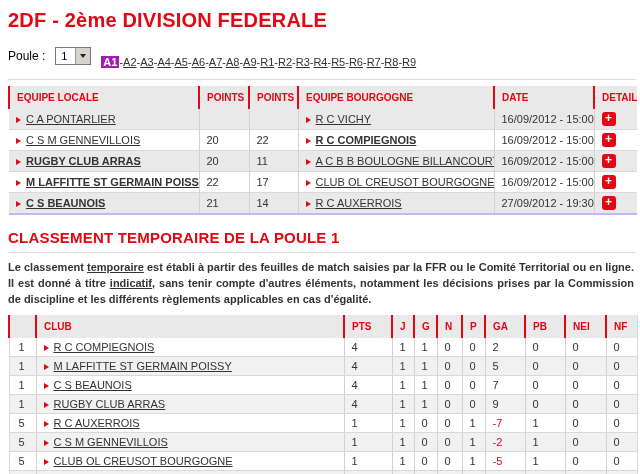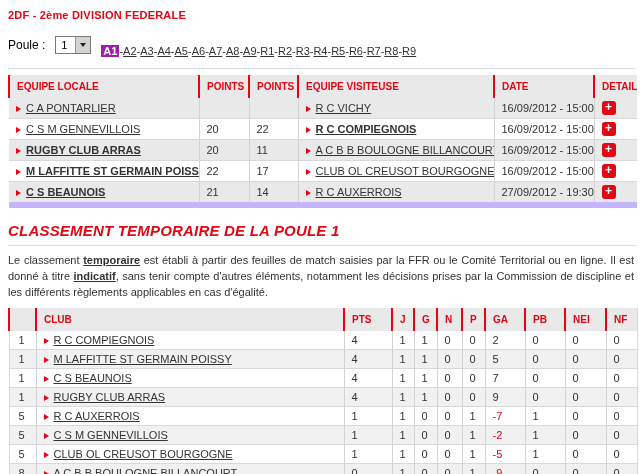--- a/index.html
+++ b/index.html
@@ -1,22 +1,22 @@
 <!DOCTYPE html>
 <html><head>
 <meta charset="utf-8">
 <style>
   * { box-sizing: border-box; margin: 0; padding: 0; }
   html,body { width:640px; height:474px; overflow:hidden; background:#fff;
     font-family:"Liberation Sans", sans-serif; color:#333; }
   .page { padding:6px 4px 0 8px; }
 
   
-  .main-title { color:#e30613; font-size:11px; font-weight:bold; margin:3px 0 11px 0; letter-spacing:0.2px; }
-  .section-title { color:#e30613; font-size:15px; font-weight:bold; margin:14px 0 6px 0; letter-spacing:0.2px;font-style:italic; }
+  .main-title { color:#e30613; font-size:20px; font-weight:bold; margin:3px 0 11px 0; letter-spacing:0.2px; }
+  .section-title { color:#e30613; font-size:15px; font-weight:bold; margin:14px 0 6px 0; letter-spacing:0.2px; }
 
   
   .poule-row { display:flex; align-items:center; gap:10px; margin-bottom:10px; }
   .poule-label { font-size:12px; color:#000; }
   .select-box { display:inline-flex; align-items:stretch; border:1px solid #7a7a7a; background:#fff; height:18px; width:36px; cursor:pointer; }
   .select-value { flex:1; font-size:11px; padding:2px 0 0 5px; color:#000; }
   .select-arrow { width:15px; background:#d6d3ce; border-left:1px solid #9a9a9a; display:flex; align-items:center; justify-content:center; }
   .select-arrow i { width:0; height:0; border-left:3px solid transparent; border-right:3px solid transparent; border-top:4px solid #222; }
   .links-block { font-size:11px; line-height:13px; }
   a.link { color:#333; text-decoration:underline; cursor:pointer; }
@@ -39,24 +39,24 @@
   a.team { color:#333; text-decoration:underline; cursor:pointer; }
   .win { font-weight:bold; }
   .tri { display:inline-block; width:0; height:0; border-top:3.5px solid transparent; border-bottom:3.5px solid transparent;
          border-left:5px solid #e30613; margin-right:5px; vertical-align:middle; }
   .plus-btn { display:inline-block; width:14px; height:14px; background:#e30613; border-radius:3px; color:#fff;
               font-weight:bold; font-size:12px; line-height:13px; text-align:center; cursor:pointer; }
   .rank { text-align:center; padding-left:0; }
   .neg { color:#e30613; }
 
   
-  .note { font-size:11px; line-height:16px; text-align:justify; color:#333; margin:6px 12px 8px 0; width:626px; }
+  .note { font-size:11px; line-height:16px; text-align:justify; color:#333; margin:6px 12px 8px 0; width:626px;font-weight:bold; }
   .note b { text-decoration:underline; }
   .classement-table { margin-top:2px; border:1px solid #d9d9d9; border-top:none; }
-  .matches-table { border-bottom:6px solid #c4b5fd; }
+  .matches-table { border-bottom:2px solid #c4b5fd; }
 </style>
 </head>
 <body>
 
 <div class="page">
 
   <h1 class="main-title">2DF - 2ème DIVISION FEDERALE</h1>
 
   <div class="poule-row">
     <span class="poule-label">Poule :</span>
@@ -81,21 +81,21 @@
         <col style="width:49px">
         <col style="width:196px">
         <col style="width:100px">
         <col style="width:43px">
       </colgroup>
     <thead>
       <tr>
         <th>EQUIPE LOCALE</th>
         <th>POINTS</th>
         <th>POINTS</th>
-        <th>EQUIPE VISITEUSE</th>
+        <th>EQUIPE BOURGOGNE</th>
         <th>DATE</th>
         <th>DETAIL</th>
       </tr>
     </thead>
     <tbody>
       <tr class="gray">
         <td class="first"><i class="tri"></i><a class="team">C A PONTARLIER</a></td>
         <td></td>
         <td></td>
         <td><i class="tri"></i><a class="team">R C VICHY</a></td>

